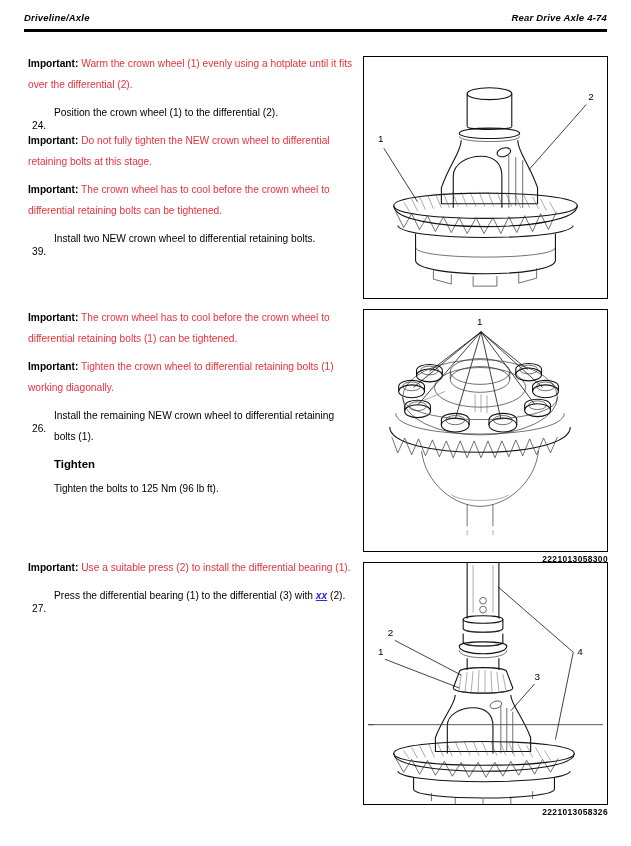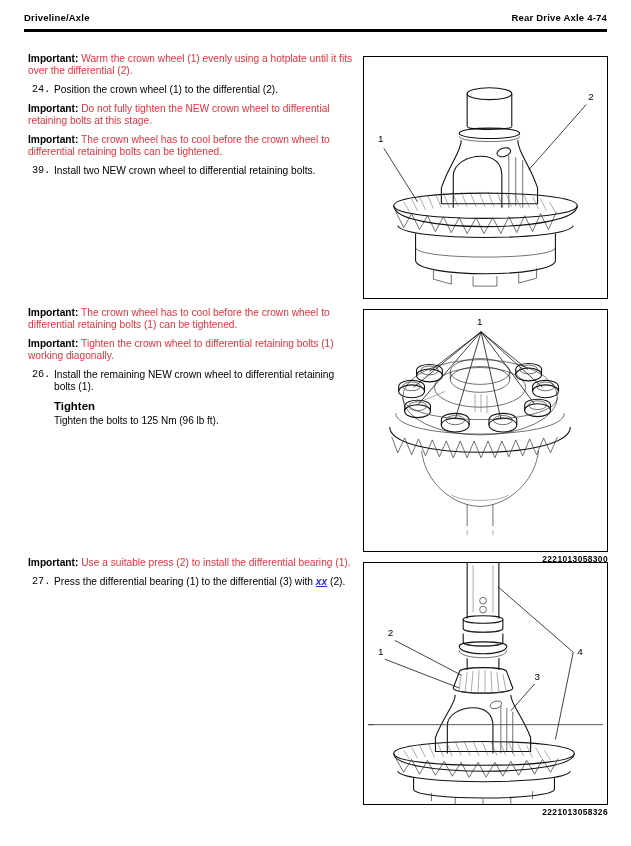--- a/index.html
+++ b/index.html
@@ -16,20 +16,21 @@
     overflow: hidden;
   }
 
   
   .page-header {
     position: absolute;
     left: 24px;
     top: 12px;
     width: 583px;
     height: 22px;
+    font-style: italic;
   }
   .page-header .hdr-left {
     position: absolute;
     left: 0;
     top: 0;
     font-size: 9.5px;
     font-weight: bold;
     letter-spacing: 0.2px;
     white-space: nowrap;
   }
@@ -50,21 +51,21 @@
     height: 3px;
     background: #000000;
   }
 
   
   .text-col {
     position: absolute;
     left: 28px;
     width: 330px;
     font-size: 10.2px;
-    line-height: 12px;
+    line-height: 21px;
   }
   .sec1 { top: 53px; }
   .sec2 { top: 307px; }
   .sec3 { top: 557px; }
 
   p.para {
     margin: 0 0 7px 0;
     text-indent: 0;
   }
   .imp-label {
@@ -75,23 +76,22 @@
     color: #e8323c;
   }
   .step {
     margin: 0 0 7px 0;
     padding-left: 26px;
     position: relative;
   }
   .step .num {
     position: absolute;
     left: 4px;
-    top: 0;
+    top: 13px;
     width: 20px;
-    font-family: Liberation Mono, monospace;
   }
   .tighten-head {
     font-weight: bold;
     font-size: 11.4px;
     margin: 2px 0 3px 26px;
   }
   .tighten-body {
     margin: 0 0 16px 26px;
     font-size: 10px;
   }

